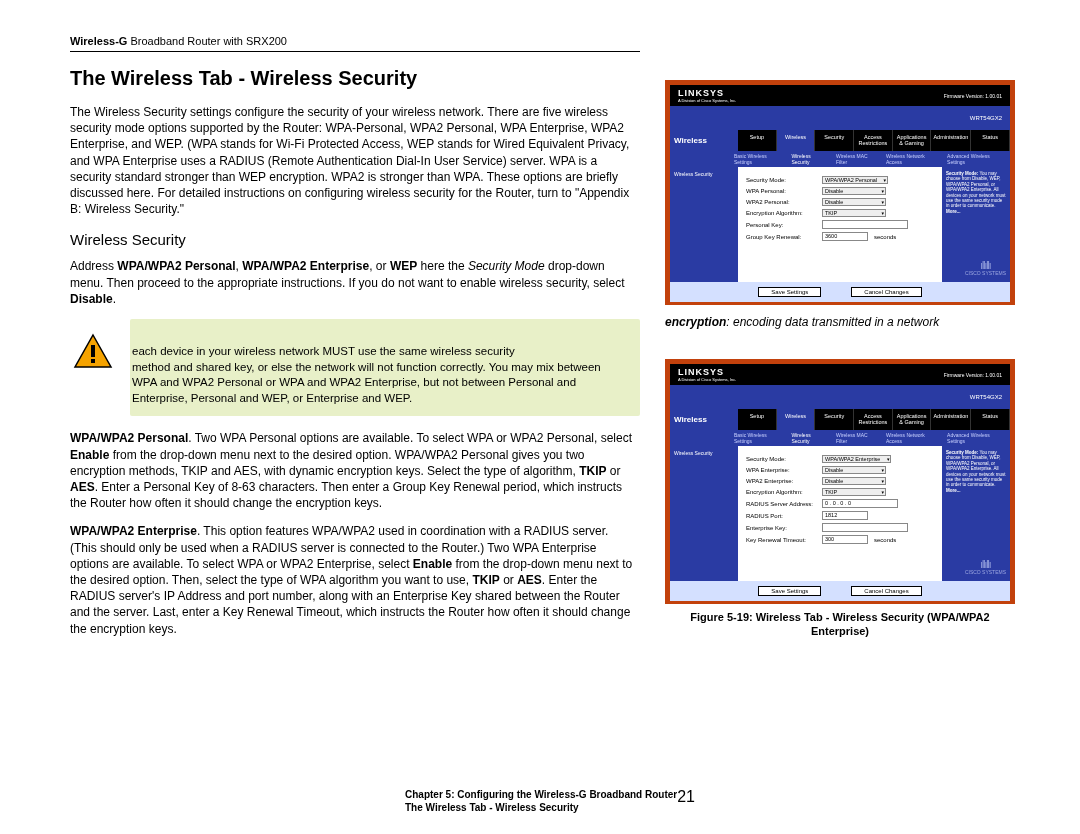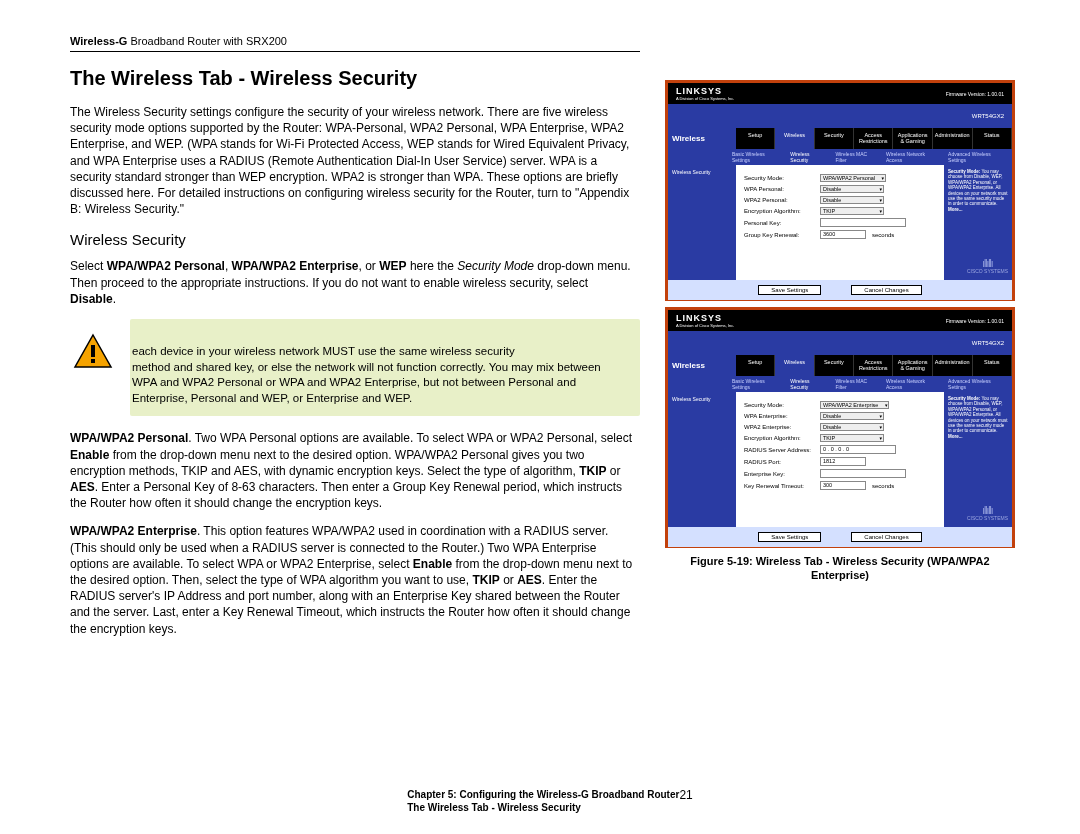--- a/index.html
+++ b/index.html
@@ -54,21 +54,21 @@
   }
   .callout .icon-wrap {
     width: 50px; flex: 0 0 50px;
     display:flex; align-items:flex-start; justify-content:center;
     margin-left: -62px;
     padding-top: 4px;
   }
   .callout-text { font-size: 11.5px; line-height: 1.35; }
   .hl { background: #e8f0c8; }
   .figure {
-    border: 3px solid #c2410c;
+    border: 5px solid #c2410c;
     background: #2a3ba3;
     position: relative;
     margin-bottom: 6px;
   }
   .figure-caption {
     text-align: center;
     font-size: 11px;
     font-weight: bold;
     margin: 6px 0 30px 0;
     line-height: 1.3;
@@ -100,40 +100,40 @@
   .r-sel { border:1px solid #888; background:#eee; padding:0 10px 0 2px; font-size:5.5px; position:relative; min-width:50px;}
   .r-sel::after { content:"▾"; position:absolute; right:1px; font-size:5px;}
   .r-inp { border:1px solid #888; background:#fff; height:7px; min-width:40px; padding:0 2px; font-size:5.5px;}
   .r-btnrow { background:#d4e0ff; display:flex; justify-content:center; gap:30px; padding:5px 0;}
   .r-btn { background:#fff; border:1px solid #000; padding:1px 12px; font-size:6px; color:#000;}
   .footer {
     position:absolute; bottom:20px; left:70px; right:50px;
     display:flex; justify-content:center; font-size:10px;
   }
   .footer-left { line-height:1.3; }
-  .page-num { font-size:12px; }
+  .page-num { font-size:16px; }
   .cisco-logo { position:absolute; right:4px; bottom:24px; font-size:5px; color:#9aa5e0; text-align:center; line-height:1; }
   .cisco-logo .bars::before { content:"ıllıllı"; font-size:10px; letter-spacing:-1px; display:block;}
 </style>
 </head>
 <body>
 
 <div class="page">
   <div class="left-col">
     <div class="product-header">
       <b>Wireless-G </b><span>Broadband Router with SRX200</span>
     </div>
     <hr class="rule">
     <h1 class="page-title">The Wireless Tab - Wireless Security</h1>
     <p class="body-text">The Wireless Security settings configure the security of your wireless network. There are five wireless security mode options supported by the Router: WPA-Personal, WPA2 Personal, WPA Enterprise, WPA2 Enterprise, and WEP. (WPA stands for Wi-Fi Protected Access, WEP stands for Wired Equivalent Privacy, and WPA Enterprise uses a RADIUS (Remote Authentication Dial-In User Service) server. WPA is a security standard stronger than WEP encryption. WPA2 is stronger than WPA. These options are briefly discussed here. For detailed instructions on configuring wireless security for the Router, turn to "Appendix B: Wireless Security."</p>
 
     <h2 class="sec">Wireless Security</h2>
 
     <p class="body-text">
-      <span>Select </span><b>WPA/WPA2 Personal</b><span>, </span><b>WPA/WPA2 Enterprise</b><span>, or </span><b>WEP</b><span> here the </span><i>Security Mode</i><span> drop-down menu. Then proceed to the appropriate instructions. If you do not want to enable wireless security, select </span><b>Disable</b><span>.</span>
+      <span>Address </span><b>WPA/WPA2 Personal</b><span>, </span><b>WPA/WPA2 Enterprise</b><span>, or </span><b>WEP</b><span> here the </span><i>Security Mode</i><span> drop-down menu. Then proceed to the appropriate instructions. If you do not want to enable wireless security, select </span><b>Disable</b><span>.</span>
     </p>
 
     <div class="callout">
       <div class="icon-wrap">
         <svg width="40" height="36" viewBox="0 0 40 36">
           <polygon points="20,2 38,34 2,34" fill="#f5a300" stroke="#000" stroke-width="1.5"></polygon>
           <rect x="18" y="12" width="4" height="12" fill="#000"></rect>
           <rect x="18" y="26" width="4" height="4" fill="#000"></rect>
         </svg>
       </div>
@@ -218,20 +218,23 @@
           <b>Security Mode:</b> <span>You may choose from Disable, WEP, WPA/WPA2 Personal, or WPA/WPA2 Enterprise. All devices on your network must use the same security mode in order to communicate.</span><br><b>More...</b>
         </div>
       </div>
       <div class="r-btnrow">
         <div class="r-btn">Save Settings</div>
         <div class="r-btn">Cancel Changes</div>
       </div>
       <div class="cisco-logo"><span class="bars"></span><span>CISCO SYSTEMS</span></div>
     </div>
 
+    <div class="glossary">
+      <b>encryption</b><span>: encoding data transmitted in a network</span>
+    </div>
 
     <div class="figure router-ui" style="height:235px;">
       <div class="r-top">
         <div>
             <div class="r-logo">LINKSYS</div>
             <div style="font-size:4px;">A Division of Cisco Systems, Inc.</div>
           </div>
         <div style="font-size:5px;">Firmware Version: 1.00.01</div>
       </div>
       <div class="r-banner">

